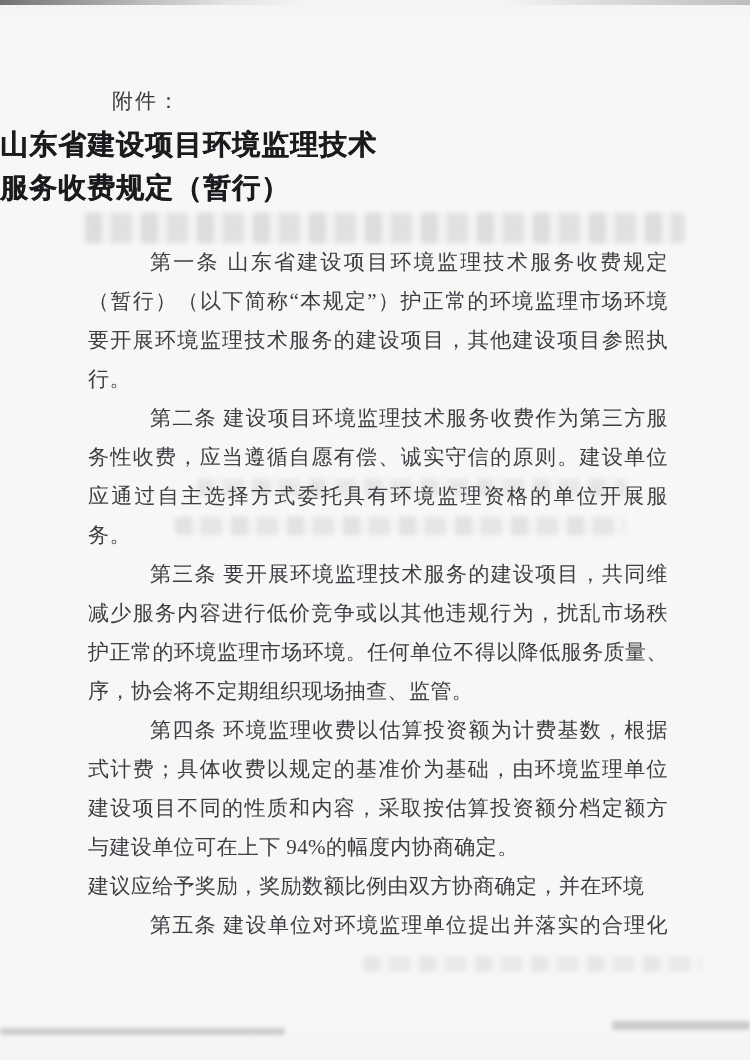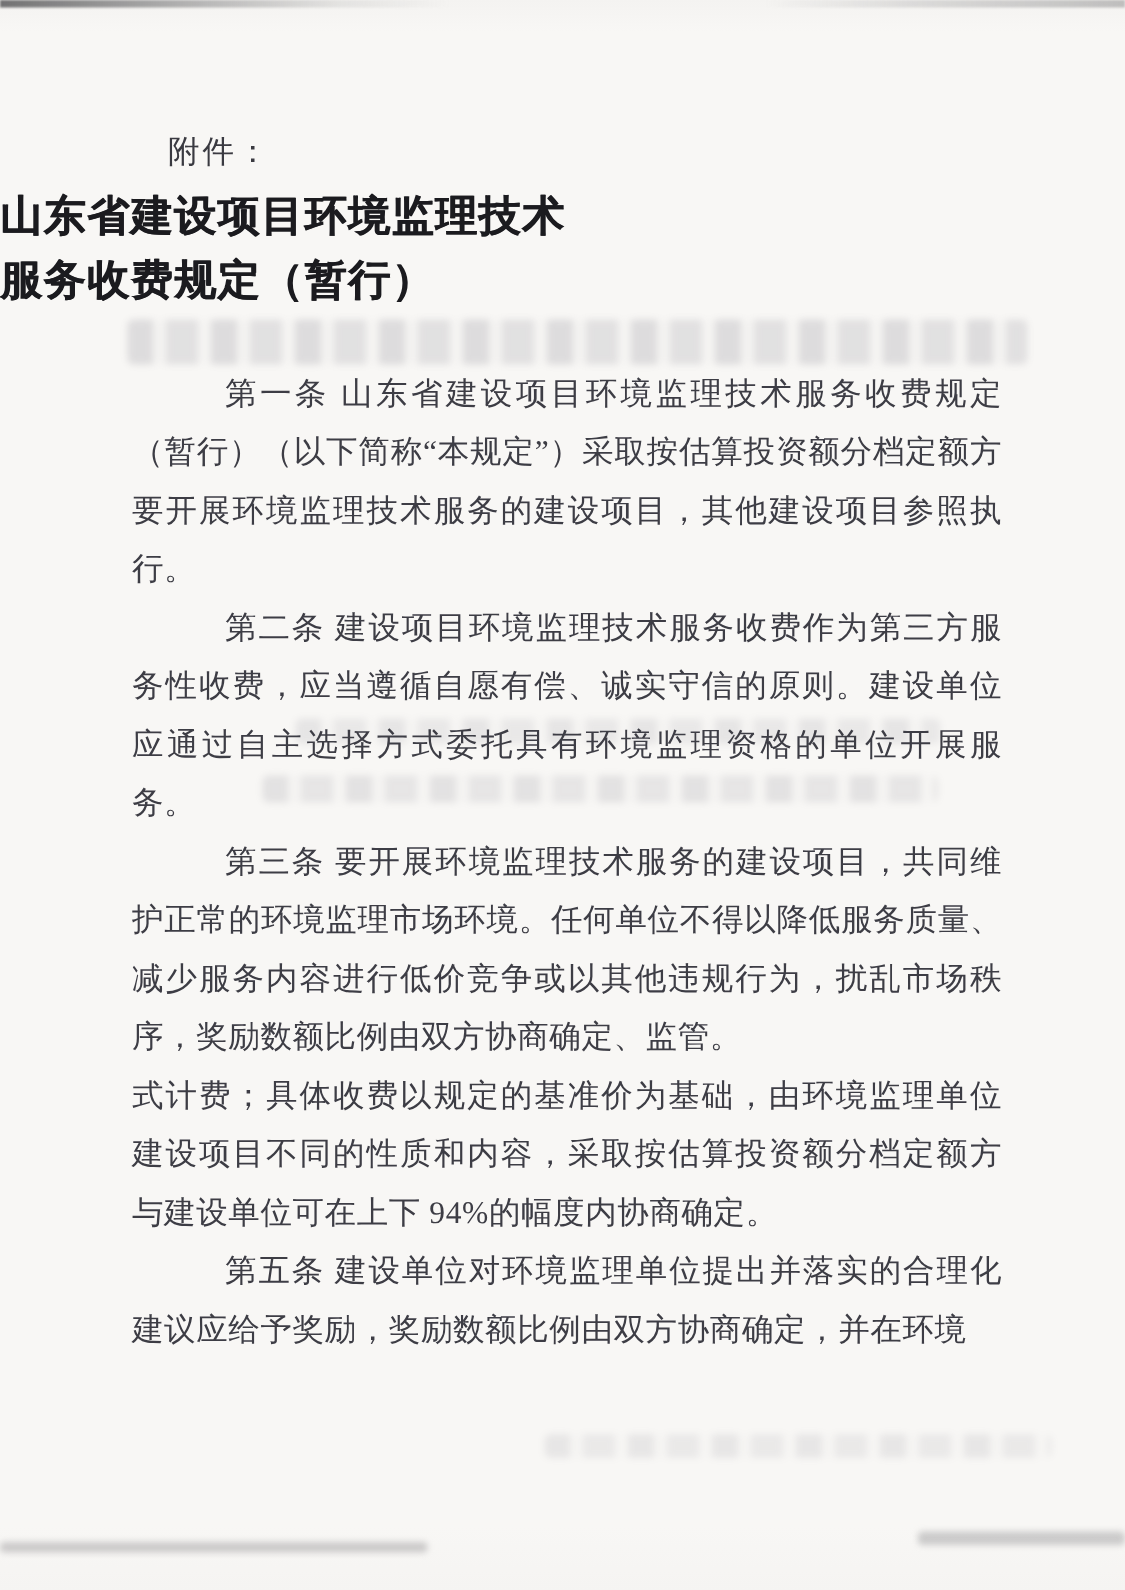--- a/index.html
+++ b/index.html
@@ -84,38 +84,39 @@
   </h1>
 
   <div class="bleed bleed-a"></div>
   <div class="bleed bleed-b"></div>
   <div class="bleed bleed-c"></div>
   <div class="bleed bleed-d"></div>
 
   <div class="bodytext">
 
     <div class="ln ind">第一条 山东省建设项目环境监理技术服务收费规定</div>
-    <div class="ln">（暂行）（以下简称“本规定”）采取按估算投资额分档定额方</div>
+    <div class="ln">（暂行）（以下简称“本规定”）护正常的环境监理市场环境</div>
     <div class="ln">要开展环境监理技术服务的建设项目，其他建设项目参照执</div>
     <div class="ln plain">行。</div>
 
     <div class="ln ind">第二条 建设项目环境监理技术服务收费作为第三方服</div>
     <div class="ln">务性收费，应当遵循自愿有偿、诚实守信的原则。建设单位</div>
     <div class="ln">应通过自主选择方式委托具有环境监理资格的单位开展服</div>
     <div class="ln plain">务。</div>
 
     <div class="ln ind">第三条 要开展环境监理技术服务的建设项目，共同维</div>
+    <div class="ln">减少服务内容进行低价竞争或以其他违规行为，扰乱市场秩</div>
     <div class="ln">护正常的环境监理市场环境。任何单位不得以降低服务质量、</div>
-    <div class="ln">减少服务内容进行低价竞争或以其他违规行为，扰乱市场秩</div>
-    <div class="ln plain">序，奖励数额比例由双方协商确定、监管。</div>
+    <div class="ln plain">序，协会将不定期组织现场抽查、监管。</div>
 
+    <div class="ln ind">第四条 环境监理收费以估算投资额为计费基数，根据</div>
     <div class="ln">式计费；具体收费以规定的基准价为基础，由环境监理单位</div>
     <div class="ln">建设项目不同的性质和内容，采取按估算投资额分档定额方</div>
     <div class="ln plain">与建设单位可在上下 94%的幅度内协商确定。</div>
 
+    <div class="ln plain">建议应给予奖励，奖励数额比例由双方协商确定，并在环境</div>
     <div class="ln ind">第五条 建设单位对环境监理单位提出并落实的合理化</div>
-    <div class="ln plain">建议应给予奖励，奖励数额比例由双方协商确定，并在环境</div>
   </div>
 
   <div class="smudge smudge-bottom-left"></div>
   <div class="smudge smudge-bottom-right"></div>
 
 </div>
 
 </body></html>

